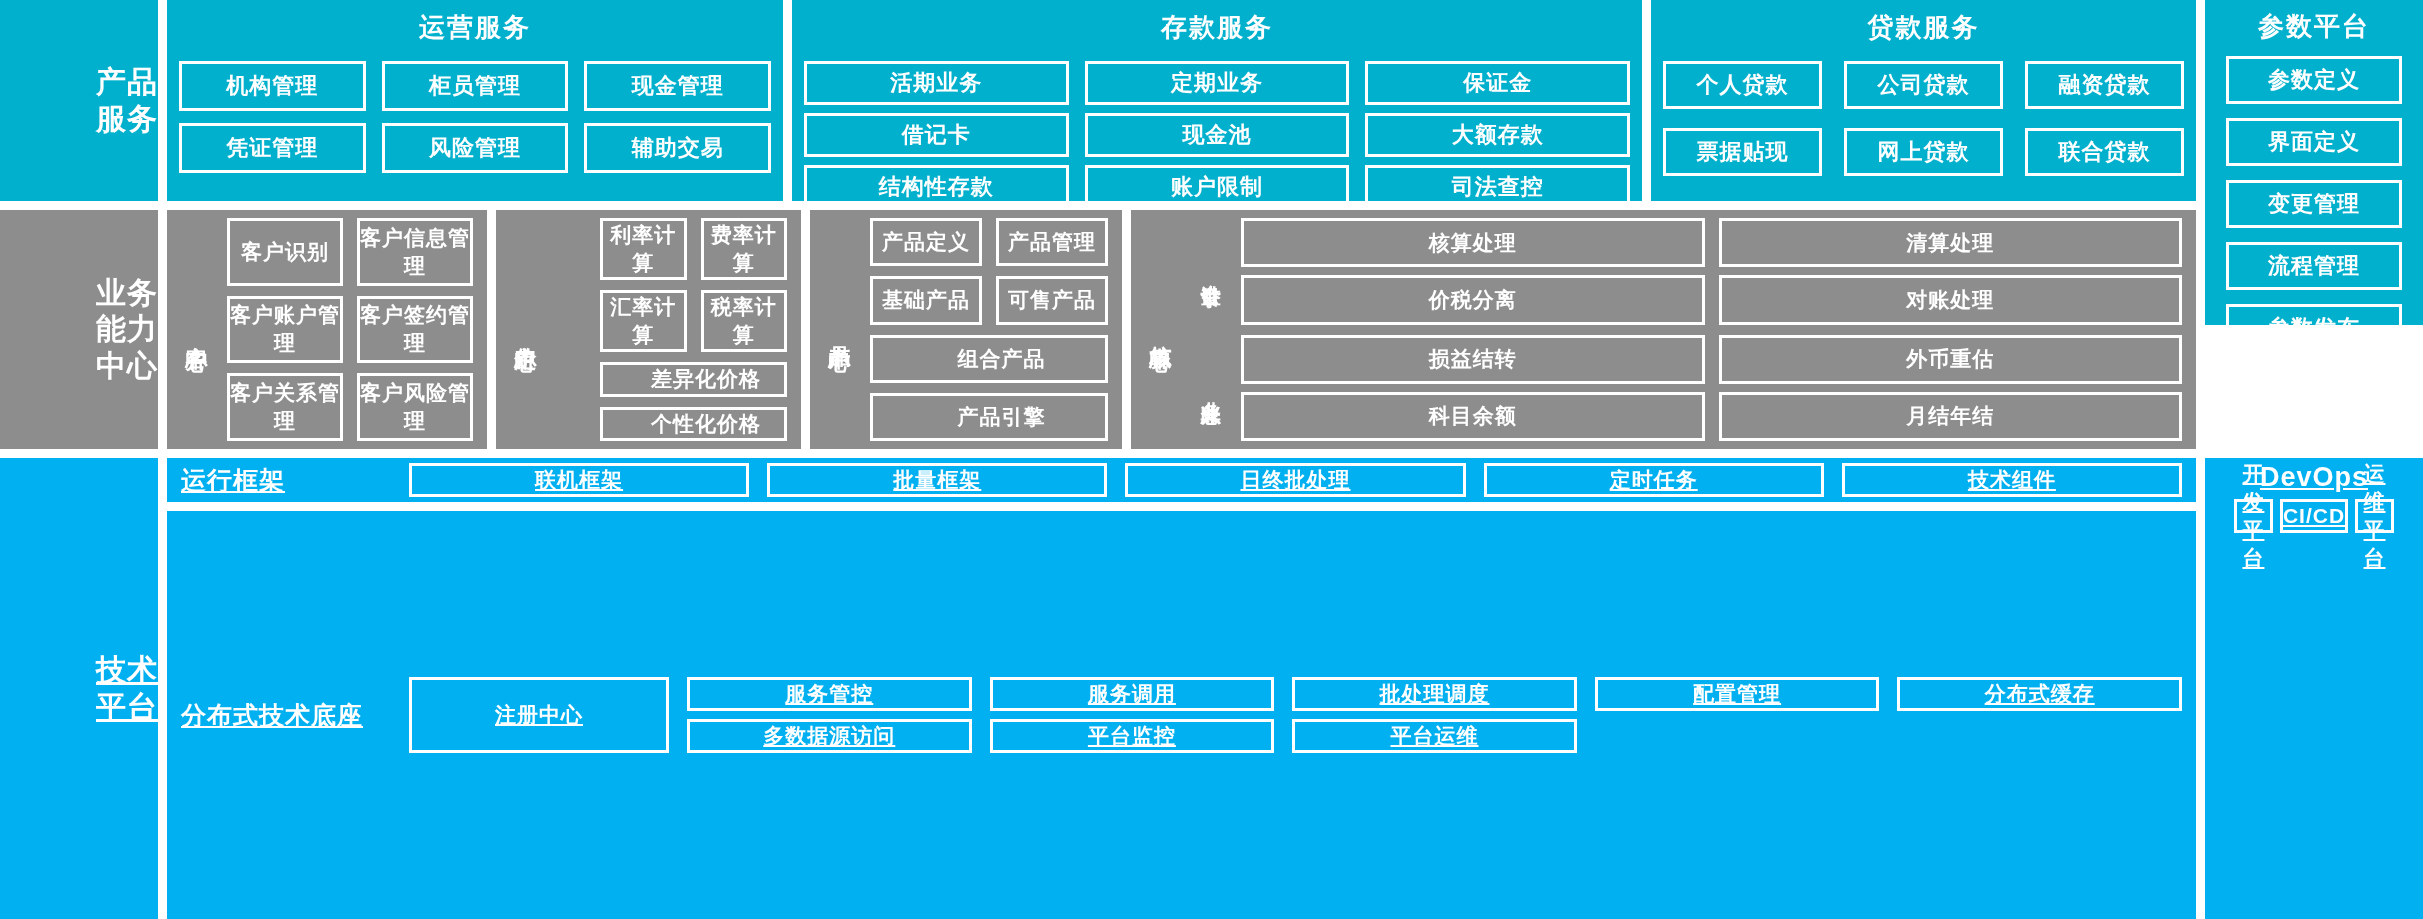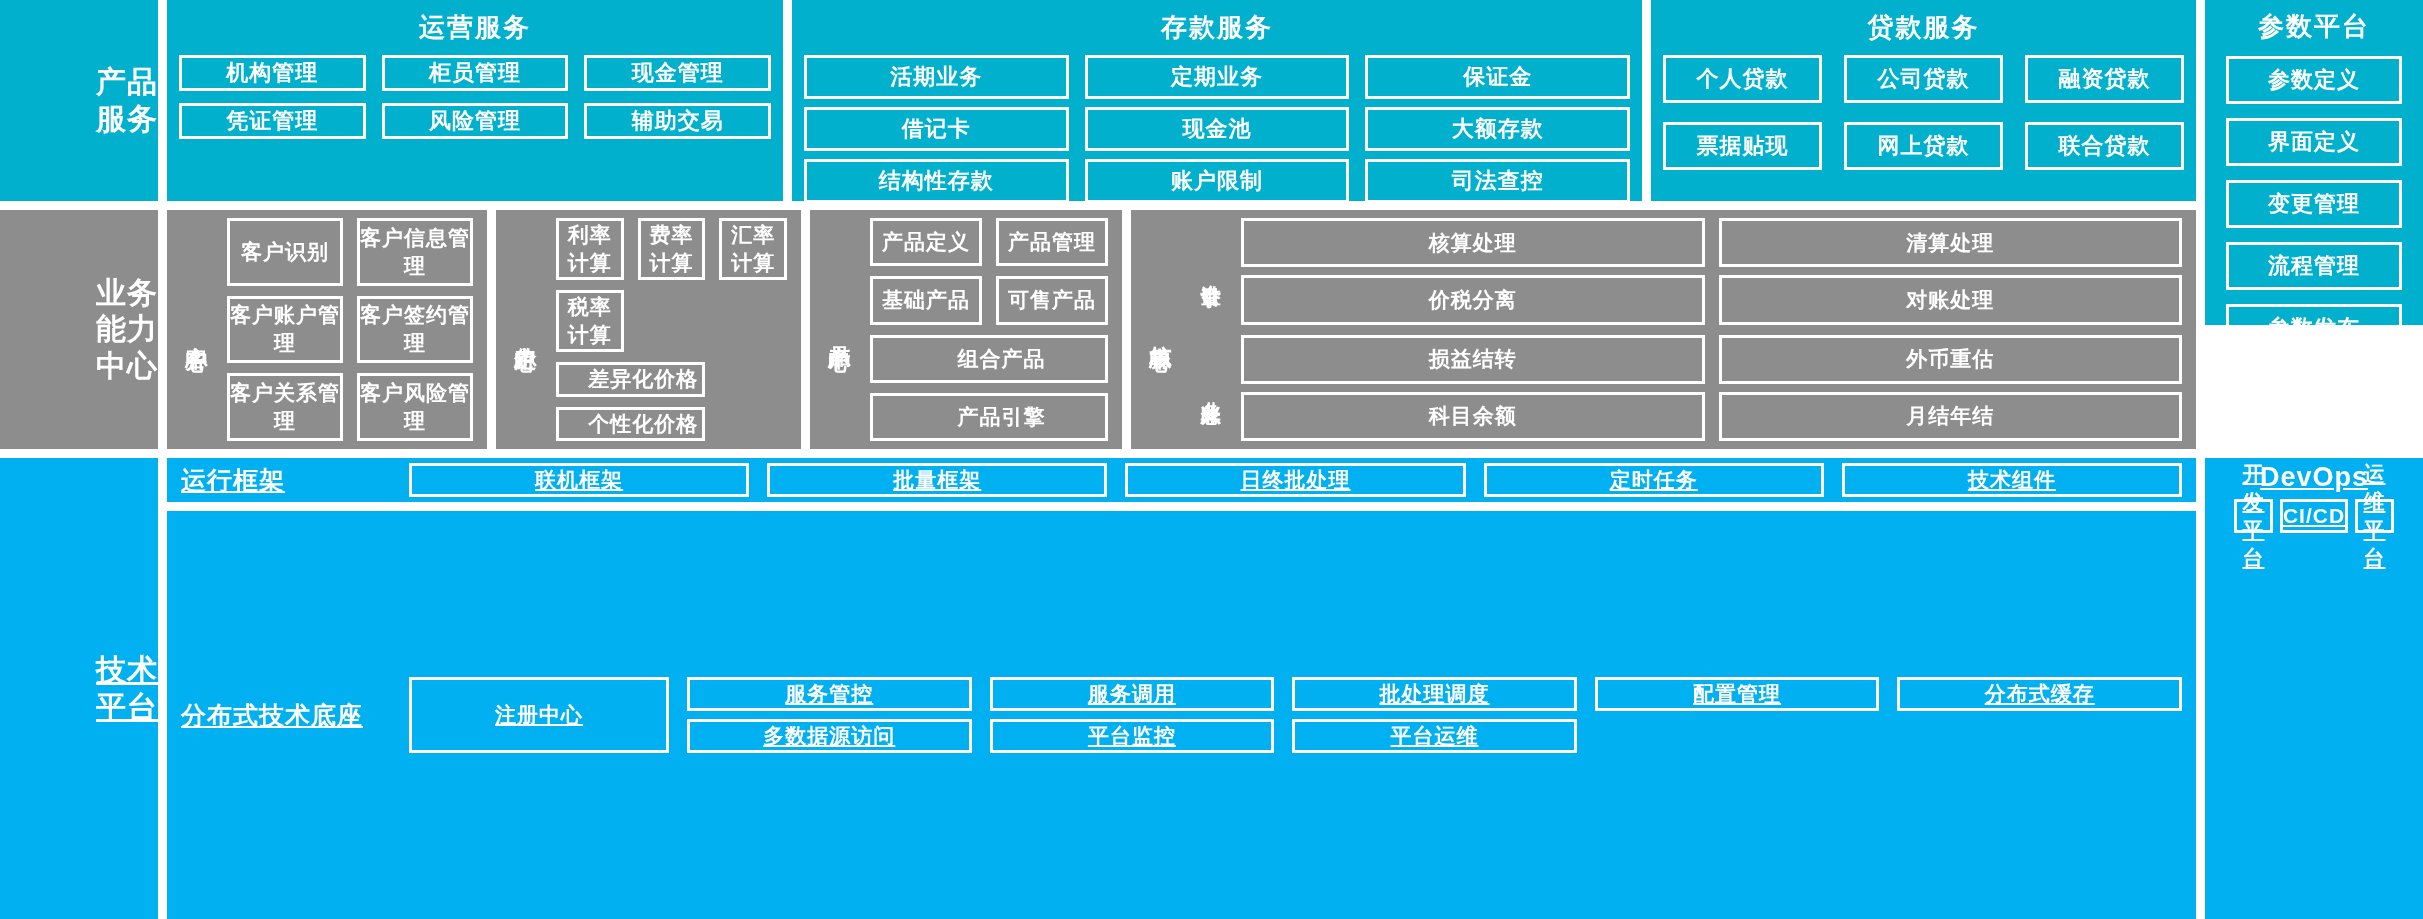--- a/index.html
+++ b/index.html
@@ -19,30 +19,30 @@
   }
   .band-body{flex:1;display:flex;gap:9px;}
 
   
   .teal{background:#00b0cd;}
   .gray{background:#8d8d8d;}
   .blue{background:#00b0f0;text-decoration:underline;}
 
   
   .row1{height:201px;}
-  .svc-group{position:relative;display:flex;flex-direction:column;align-items:center;padding:6px 12px 10px;box-sizing:border-box;}
+  .svc-group{position:relative;display:flex;flex-direction:column;align-items:center;padding:6px 12px 10px;box-sizing:border-box;gap:6px;}
   .svc-title{font-size:26px;font-weight:bold;letter-spacing:2px;margin:4px 0 10px;}
   .svc-grid{display:grid;gap:12px 16px;width:100%;}
   .tile{
     border:3px solid #ffffff;display:flex;align-items:center;justify-content:center;
     text-align:center;font-size:22px;font-weight:bold;letter-spacing:1px;box-sizing:border-box;
   }
   .g-ops{flex:0 0 616px;}
   .g-ops .svc-grid{grid-template-columns:repeat(3,1fr);}
-  .g-ops .tile{height:36px;}
+  .g-ops .tile{height:50px;}
   .g-dep{flex:0 0 850px;}
   .g-dep .svc-grid{grid-template-columns:repeat(3,1fr);gap:8px 16px;}
   .g-dep .tile{height:44px;}
   .g-loan{flex:1;}
   .g-loan .svc-grid{grid-template-columns:repeat(3,1fr);gap:19px 22px;}
   .g-loan .tile{height:48px;}
 
   
   .rail{flex:0 0 218px;display:flex;flex-direction:column;align-items:center;box-sizing:border-box;}
   .rail-title{font-size:26px;font-weight:bold;letter-spacing:2px;margin:9px 0 12px;}
@@ -55,21 +55,21 @@
   .vlabel{
     flex:0 0 42px;display:flex;align-items:center;justify-content:center;text-align:center;
     font-size:22px;font-weight:bold;line-height:1.13;letter-spacing:1px;
     writing-mode:vertical-rl;text-orientation:upright;
   }
   .center-grid{flex:1;display:grid;gap:10px 14px;}
   .center .tile{font-size:21px;}
   .c-cust{flex:0 0 320px;}
   .c-cust .center-grid{grid-template-columns:1fr 1fr;grid-template-rows:repeat(3,1fr);}
   .c-price{flex:0 0 305px;}
-  .c-price .center-grid{grid-template-columns:1fr 1fr 1fr;grid-template-rows:repeat(4,1fr);}
+  .c-price .center-grid{grid-template-columns:1fr 1fr;grid-template-rows:repeat(4,1fr);margin-left:44px;}
   .c-prod{flex:0 0 312px;}
   .c-prod .center-grid{grid-template-columns:1fr 1fr;grid-template-rows:repeat(4,1fr);}
   .c-acct{flex:1;}
   .acct-inner{flex:1;display:flex;gap:8px;}
   .acct-sub{flex:1;display:flex;flex-direction:column;gap:10px;}
   .acct-sub-row{flex:1;display:flex;gap:10px;}
   .acct-sub-row .vlabel{flex:0 0 40px;font-size:20px;}
   .acct-sub-grid{flex:1;display:grid;grid-template-columns:1fr 1fr;grid-template-rows:1fr 1fr;gap:8px 14px;}
   .span2{grid-column:1 / span 2;padding-left:25px;}
 

